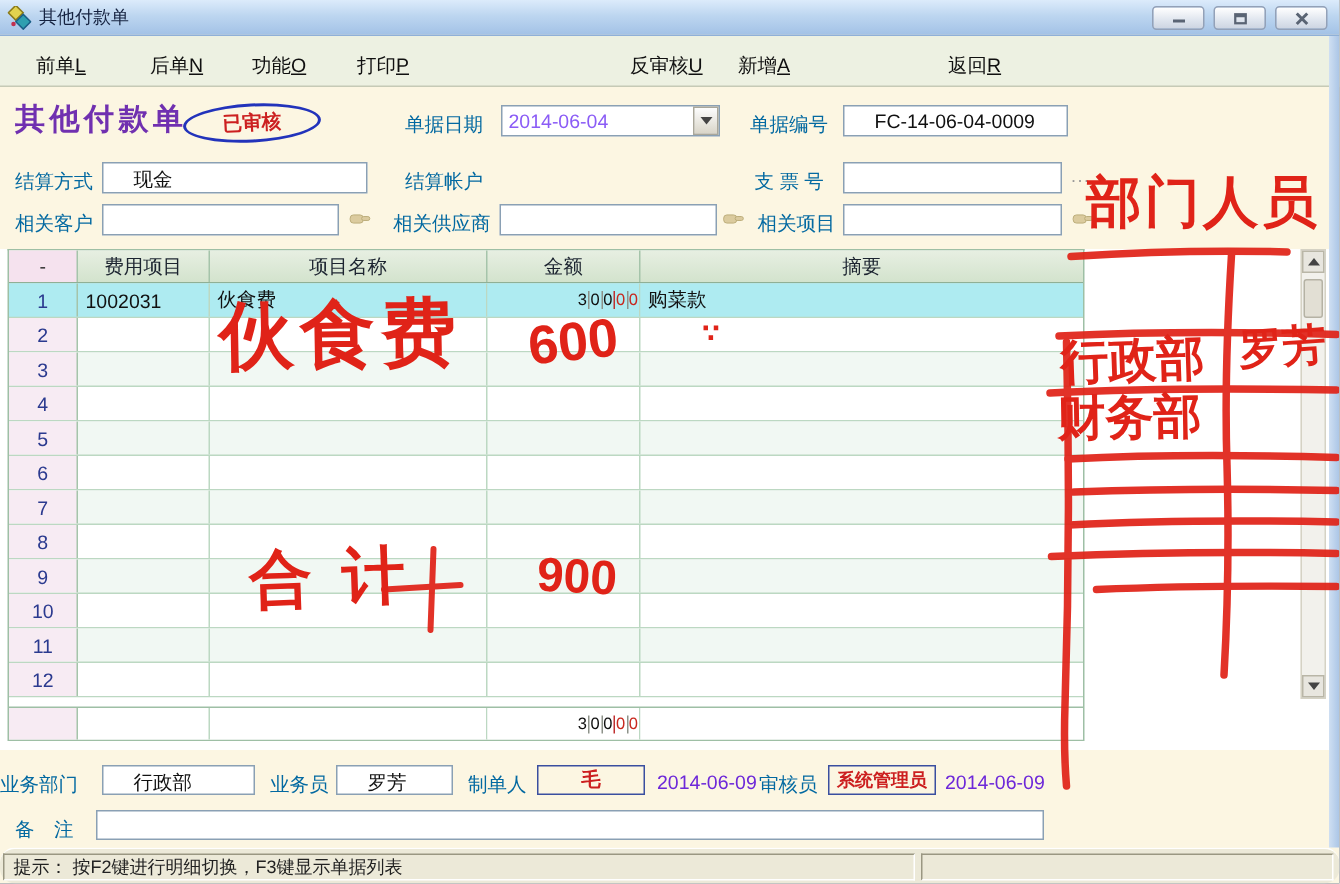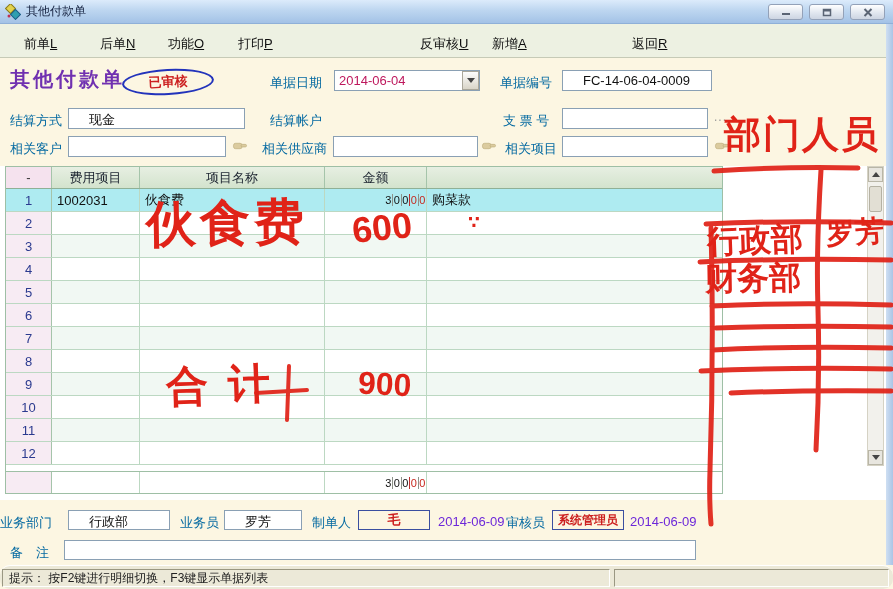--- a/index.html
+++ b/index.html
@@ -25,21 +25,21 @@
   
   .formtop { position:absolute; left:0; top:58px; width:886px; height:108px; background:#fcf6e2; }
   .doc-title { position:absolute; left:10px; top:8px; font-size:20px; font-weight:bold; color:#7030b0; letter-spacing:3px; }
   .stamp { position:absolute; left:122px; top:11px; width:92px; height:26px; border:2px solid #2233bb;
     border-radius:50%; display:flex; align-items:center; justify-content:center;
     color:#cc2020; font-size:13px; font-weight:bold; transform:rotate(-3deg); background:transparent; }
   .flabel { position:absolute; font-size:13px; color:#0369a1; white-space:pre; }
   .tbox { position:absolute; height:21px; background:#fff; border:1px solid #8aa0b4; font-size:13px;
     color:#111; padding:2px 3px 0 20px; overflow:hidden; white-space:nowrap; }
   .combo { position:absolute; height:21px; background:#fff; border:1px solid #8aa0b4; }
-  .combo .cval { position:absolute; left:4px; top:2px; font-size:13px; color:#be185d; }
+  .combo .cval { position:absolute; left:4px; top:2px; font-size:13px; color:#8b5cf6; }
   .combo .cbtn { position:absolute; right:0; top:0; width:17px; height:19px;
     background:linear-gradient(#fdfdfd,#d9d5c8); border-left:1px solid #9a97885e; border:1px solid #aaa79a;
     display:flex; align-items:center; justify-content:center; }
   .tri-down { width:0; height:0; border-left:4px solid transparent; border-right:4px solid transparent; border-top:5px solid #444; }
   .tri-up { width:0; height:0; border-left:4px solid transparent; border-right:4px solid transparent; border-bottom:5px solid #444; }
   .dots { position:absolute; color:#999; font-size:12px; letter-spacing:1px; }
   .handicon { position:absolute; width:16px; height:12px; opacity:.85; }
 
   
   .tablezone { position:absolute; left:0; top:166px; width:886px; height:334px; background:#fff; }
@@ -235,20 +235,21 @@
       </svg>
   </div>
 
   <div class="tablezone">
     <div class="gridwrap">
       <div class="thead">
         <div class="hcell first">-</div>
         <div class="hcell">费用项目</div>
         <div class="hcell">项目名称</div>
         <div class="hcell">金额</div>
+        <div class="hcell" style="border-right:none">摘要</div>
       </div>
       <div>
           <div class="trow sel">
             <div class="tcell rownum">1</div>
             <div class="tcell c-code">1002031</div>
             <div class="tcell c-name">伙食费</div>
             <div class="tcell c-amt">
               <span class="amt-sub s0"></span>
               <span class="amt-sub s1"></span>
               <span class="amt-sub s2"></span>

